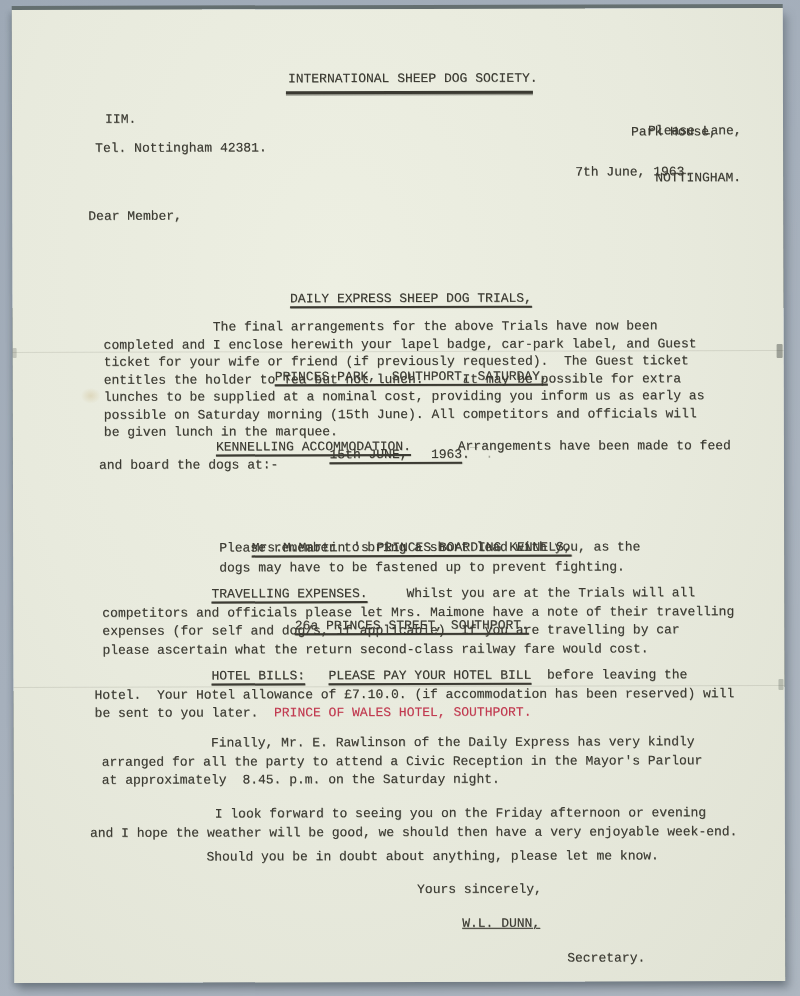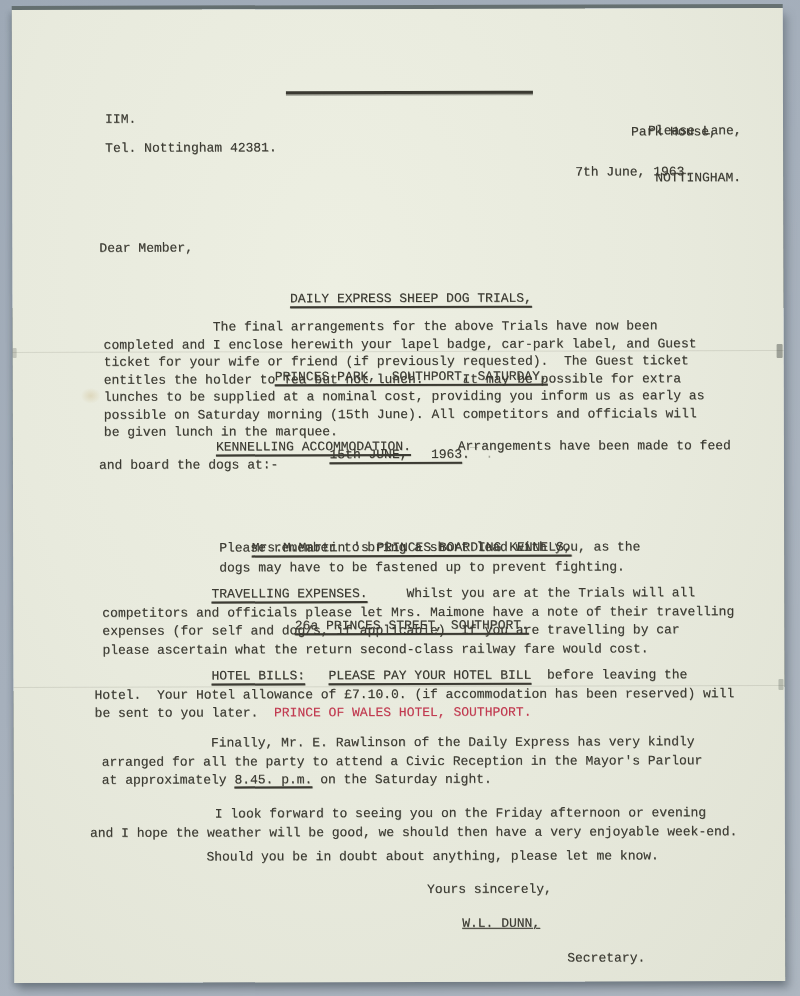--- a/index.html
+++ b/index.html
@@ -16,50 +16,51 @@
   }
   .t{
     position:absolute;font-size:13px;line-height:17.5px;color:#3c3b33;
     white-space:pre-wrap;letter-spacing:0;
     text-shadow:0.3px 0.4px 0.6px rgba(60,59,50,0.5);
   }
   .lh18{line-height:18.5px;}
   .lh20{line-height:20px;}
   .lh26{line-height:26px;}
   .center{text-align:center;}
-  .u{text-decoration:underline;text-decoration-thickness:1.5px;text-underline-offset:3px;}
+  .u{text-decoration-thickness:1.5px;text-underline-offset:3px;margin-left:8px;}
   .uh{text-decoration:underline;text-decoration-thickness:1.7px;text-underline-offset:3.5px;margin-top:35px;}
   .red{color:#c13a50;text-shadow:0.3px 0.4px 0.6px rgba(193,58,80,0.4);}
   .faint{color:rgba(60,59,51,0.42);text-shadow:none;}
   .title-rule{
     position:absolute;left:274px;top:82px;width:247px;height:3px;
     background:#3a3931;box-shadow:0 1.5px 0 rgba(58,57,49,0.45);
   }
   .fold{position:absolute;left:0;width:100%;height:1px;background:rgba(105,108,96,0.16);}
   .fold-tick{position:absolute;background:rgba(72,76,70,0.45);border-radius:1px;}
   .stain{
     position:absolute;width:20px;height:16px;border-radius:50%;
     background:radial-gradient(ellipse, rgba(198,175,118,0.32) 0%, rgba(198,175,118,0) 70%);
   }
 </style>
 </head>
 <body>
 
 <div class="sheet">
 
+  <div class="t" style="top:61px;left:276px;">INTERNATIONAL SHEEP DOG SOCIETY.</div>
   <div class="title-rule"></div>
 
   <div class="t" style="top:101px;left:93px;">IIM.</div>
   <div class="t" style="top:99px;left:619px;margin-top:16px;">Park House,</div>
   <div class="t" style="top:114px;left:636px;">Please Lane,</div>
-  <div class="t" style="top:130px;left:93px;">Tel. Nottingham 42381.</div>
+  <div class="t" style="top:130px;left:83px;">Tel. Nottingham 42381.</div>
   <div class="t" style="top:129px;left:643px;margin-top:32px;">NOTTINGHAM.</div>
   <div class="t" style="top:155px;left:563px;">7th June, 1963.</div>
 
-  <div class="t" style="top:198px;left:87px;margin-top:32px;">Dear Member,</div>
+  <div class="t" style="top:198px;left:76px;">Dear Member,</div>
 
   <div class="t lh26 center" style="top:225px;left:26px;width:745px;">
     <div><span class="uh">DAILY EXPRESS SHEEP DOG TRIALS,</span></div>
     <div><span class="uh">PRINCES PARK,  SOUTHPORT, SATURDAY,</span></div>
     <div><span class="uh">15th JUNE,   1963</span><span>.</span><span class="faint">¯ .</span></div>
   </div>
 
   <div class="t" style="top:309px;left:91px;width:690px;"><span>              </span><span>The final arrangements for the above Trials have now been
 completed and I enclose herewith your lapel badge, car-park label, and Guest
 ticket for your wife or friend (if previously requested).  The Guest ticket
@@ -90,21 +91,21 @@
 
   <div class="t lh18" style="top:725px;left:88px;width:690px;"><span>              </span><span>Finally, Mr. E. Rawlinson of the Daily Express has very kindly
 arranged for all the party to attend a Civic Reception in the Mayor's Parlour
 at approximately </span><span class="u">8.45. p.m.</span><span> on the Saturday night.</span></div>
 
   <div class="t lh18" style="top:796px;left:76px;width:700px;"><span>                </span><span>I look forward to seeing you on the Friday afternoon or evening
 and I hope the weather will be good, we should then have a very enjoyable week-end.</span></div>
 
   <div class="t" style="top:839px;left:91px;width:690px;"><span>             </span><span>Should you be in doubt about anything, please let me know.</span></div>
 
-  <div class="t" style="top:872px;left:413px;">Yours sincerely,</div>
+  <div class="t" style="top:872px;left:403px;">Yours sincerely,</div>
   <div class="t" style="top:906px;left:448px;text-decoration:underline;">W.L. DUNN,</div>
   <div class="t" style="top:941px;left:553px;">Secretary.</div>
 
   <div class="fold" style="top:342px;"></div>
   <div class="fold" style="top:677px;"></div>
   <div class="fold-tick" style="top:336px;left:764px;width:6px;height:14px;"></div>
   <div class="fold-tick" style="top:338px;left:0px;width:4px;height:10px;opacity:0.5;"></div>
   <div class="fold-tick" style="top:671px;left:765px;width:5px;height:11px;opacity:0.6;"></div>
   <div class="stain" style="top:378px;left:68px;"></div>
 

